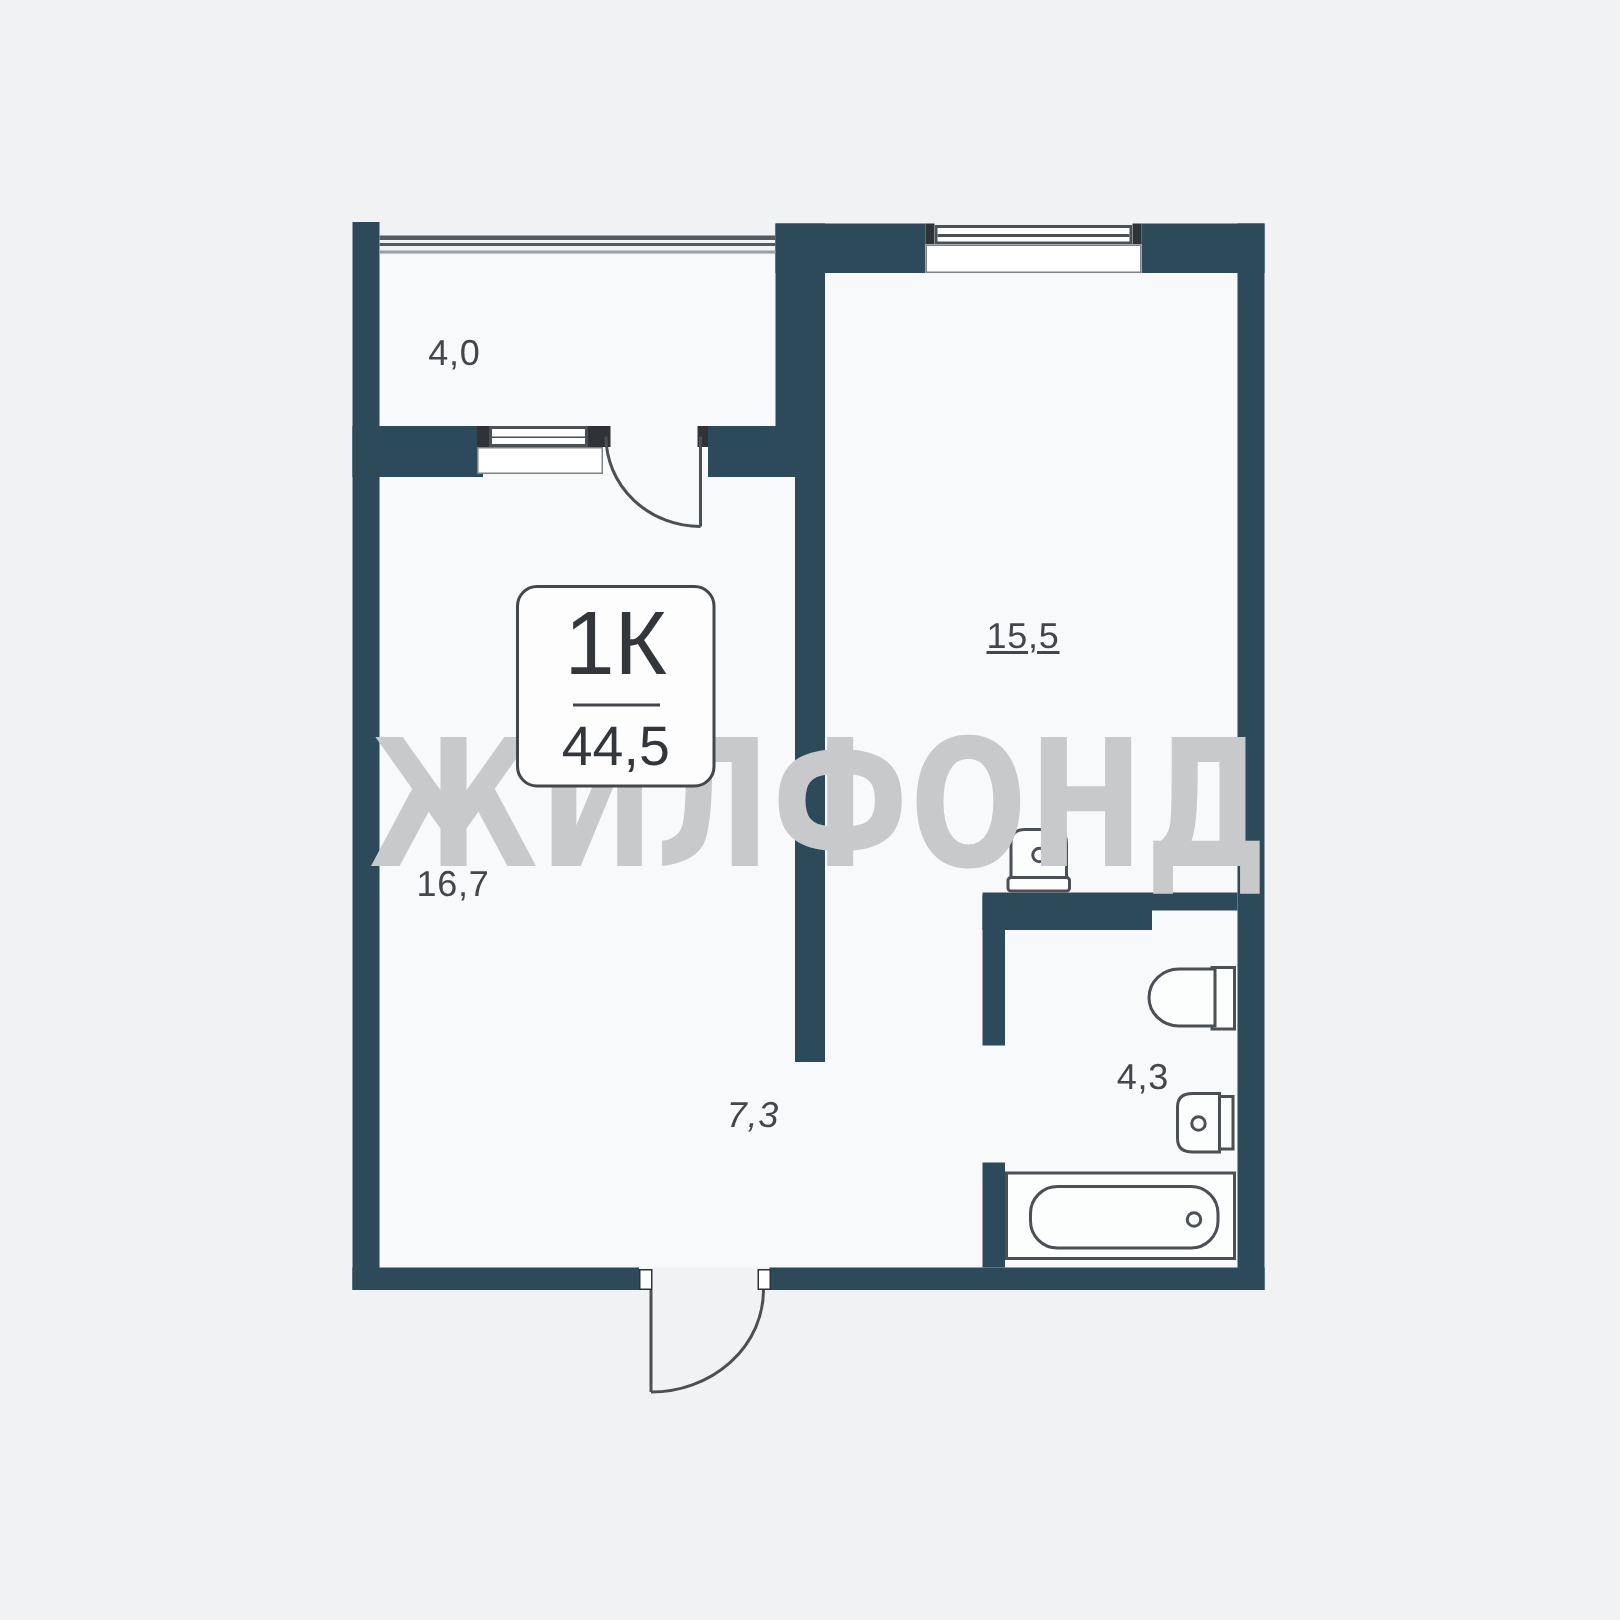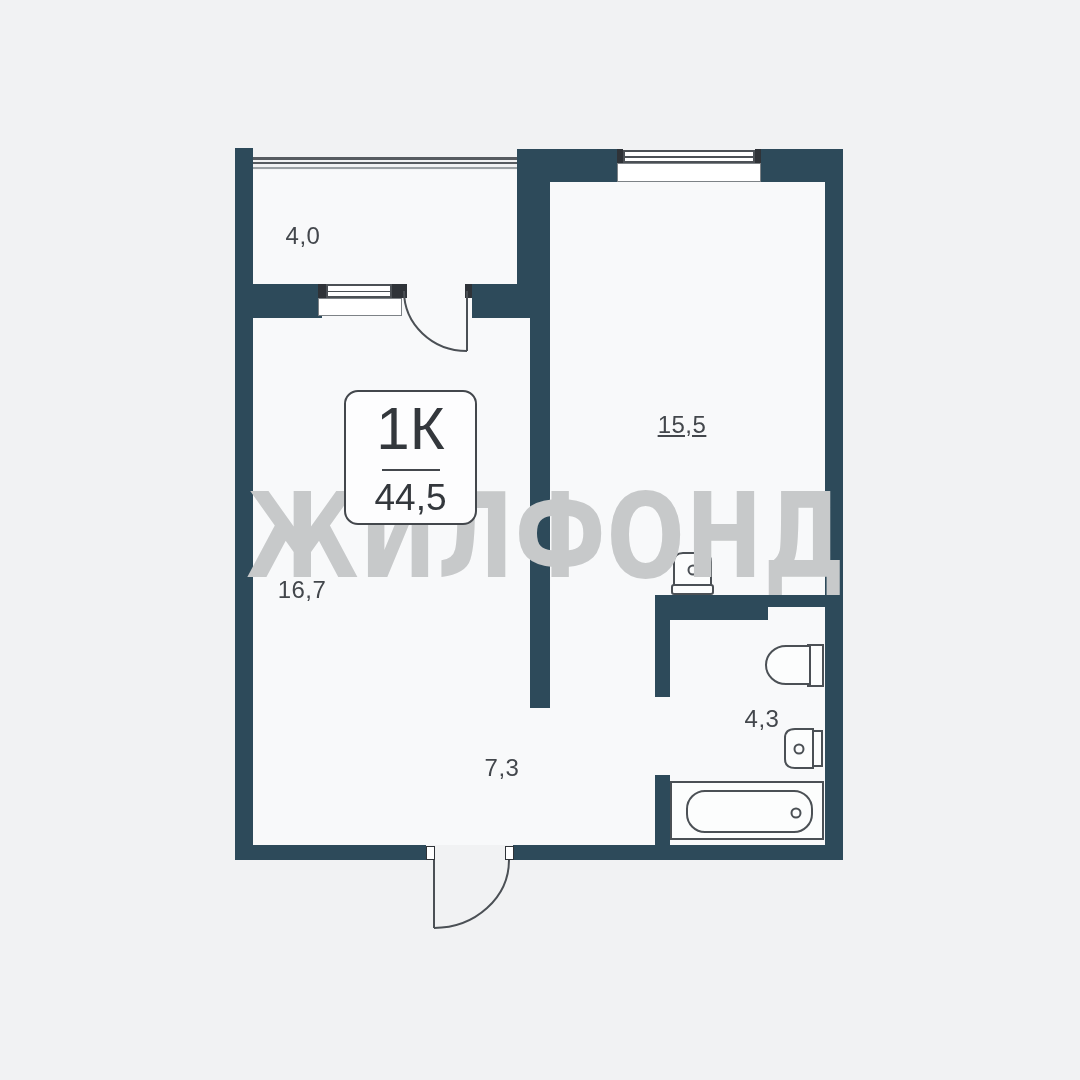--- a/index.html
+++ b/index.html
@@ -103,21 +103,21 @@
 
       <rect x="671" y="782" width="152" height="57"></rect>
       <rect x="687" y="791" width="125" height="41" rx="18"></rect>
       <circle cx="796" cy="813" r="4.5"></circle>
     </g>
   </svg>
 
   <div class="room-label" style="left:303px;top:236px;">4,0</div>
   <div class="room-label" style="left:682px;top:425px;text-decoration:underline;">15,5</div>
   <div class="room-label" style="left:302px;top:590px;">16,7</div>
-  <div class="room-label" style="left:502px;top:768px;">7,3</div>
+  <div class="room-label" style="left:502px;top:744px;font-style:italic;">7,3</div>
   <div class="room-label" style="left:721px;top:719px;margin-left:41px;">4,3</div>
 
   <div id="watermark">ЖИЛФОНД</div>
 
   <div id="unit-card">
     <div class="type">1К</div>
     <div class="divider"></div>
     <div class="area">44,5</div>
   </div>
 

